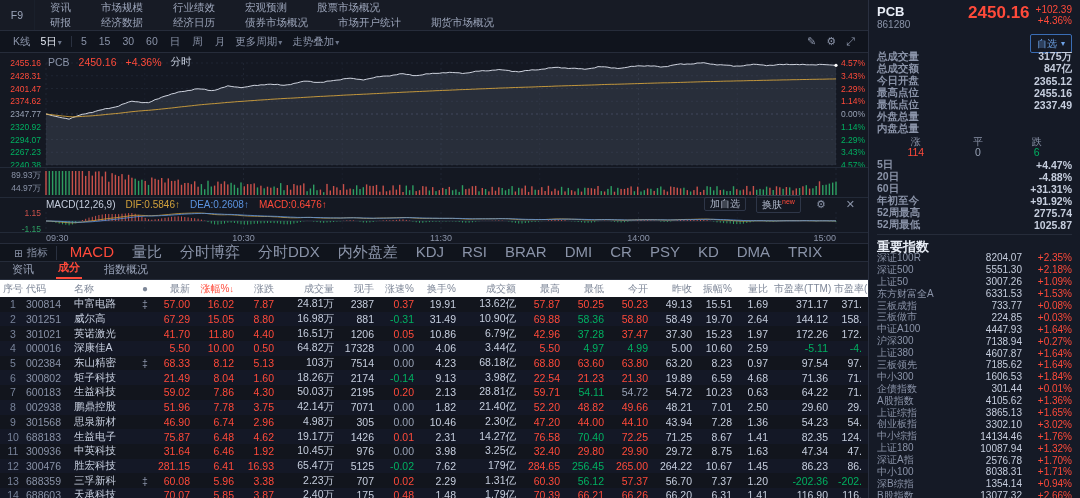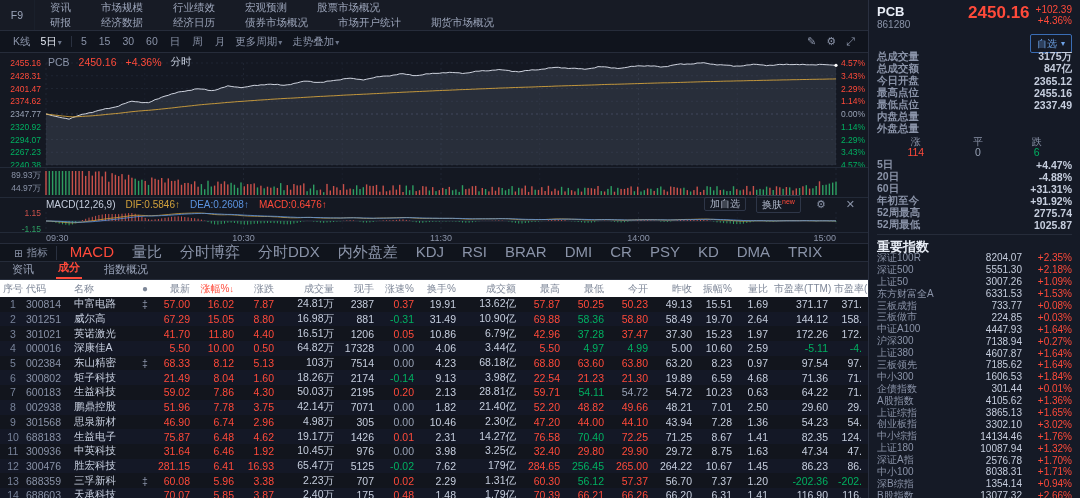--- a/index.html
+++ b/index.html
@@ -1089,25 +1089,25 @@
   </div>
         <div class="srow">
     <span class="sl">最高点位</span>
     <span class="sv up">2455.16</span>
   </div>
         <div class="srow">
     <span class="sl">最低点位</span>
     <span class="sv dn">2337.49</span>
   </div>
         <div class="srow">
+    <span class="sl">外盘总量</span>
+    <span class="sv lite"></span>
+  </div>
+        <div class="srow">
     <span class="sl">内盘总量</span>
-    <span class="sv lite"></span>
-  </div>
-        <div class="srow">
-    <span class="sl">外盘总量</span>
     <span class="sv lite"></span>
   </div>
       </div>
     <div class="breadth">
       <div class="bcol">
           <span class="blabel">涨</span>
           <span class="bval up">114</span>
         </div>
       <div class="bcol">
           <span class="blabel">平</span>

